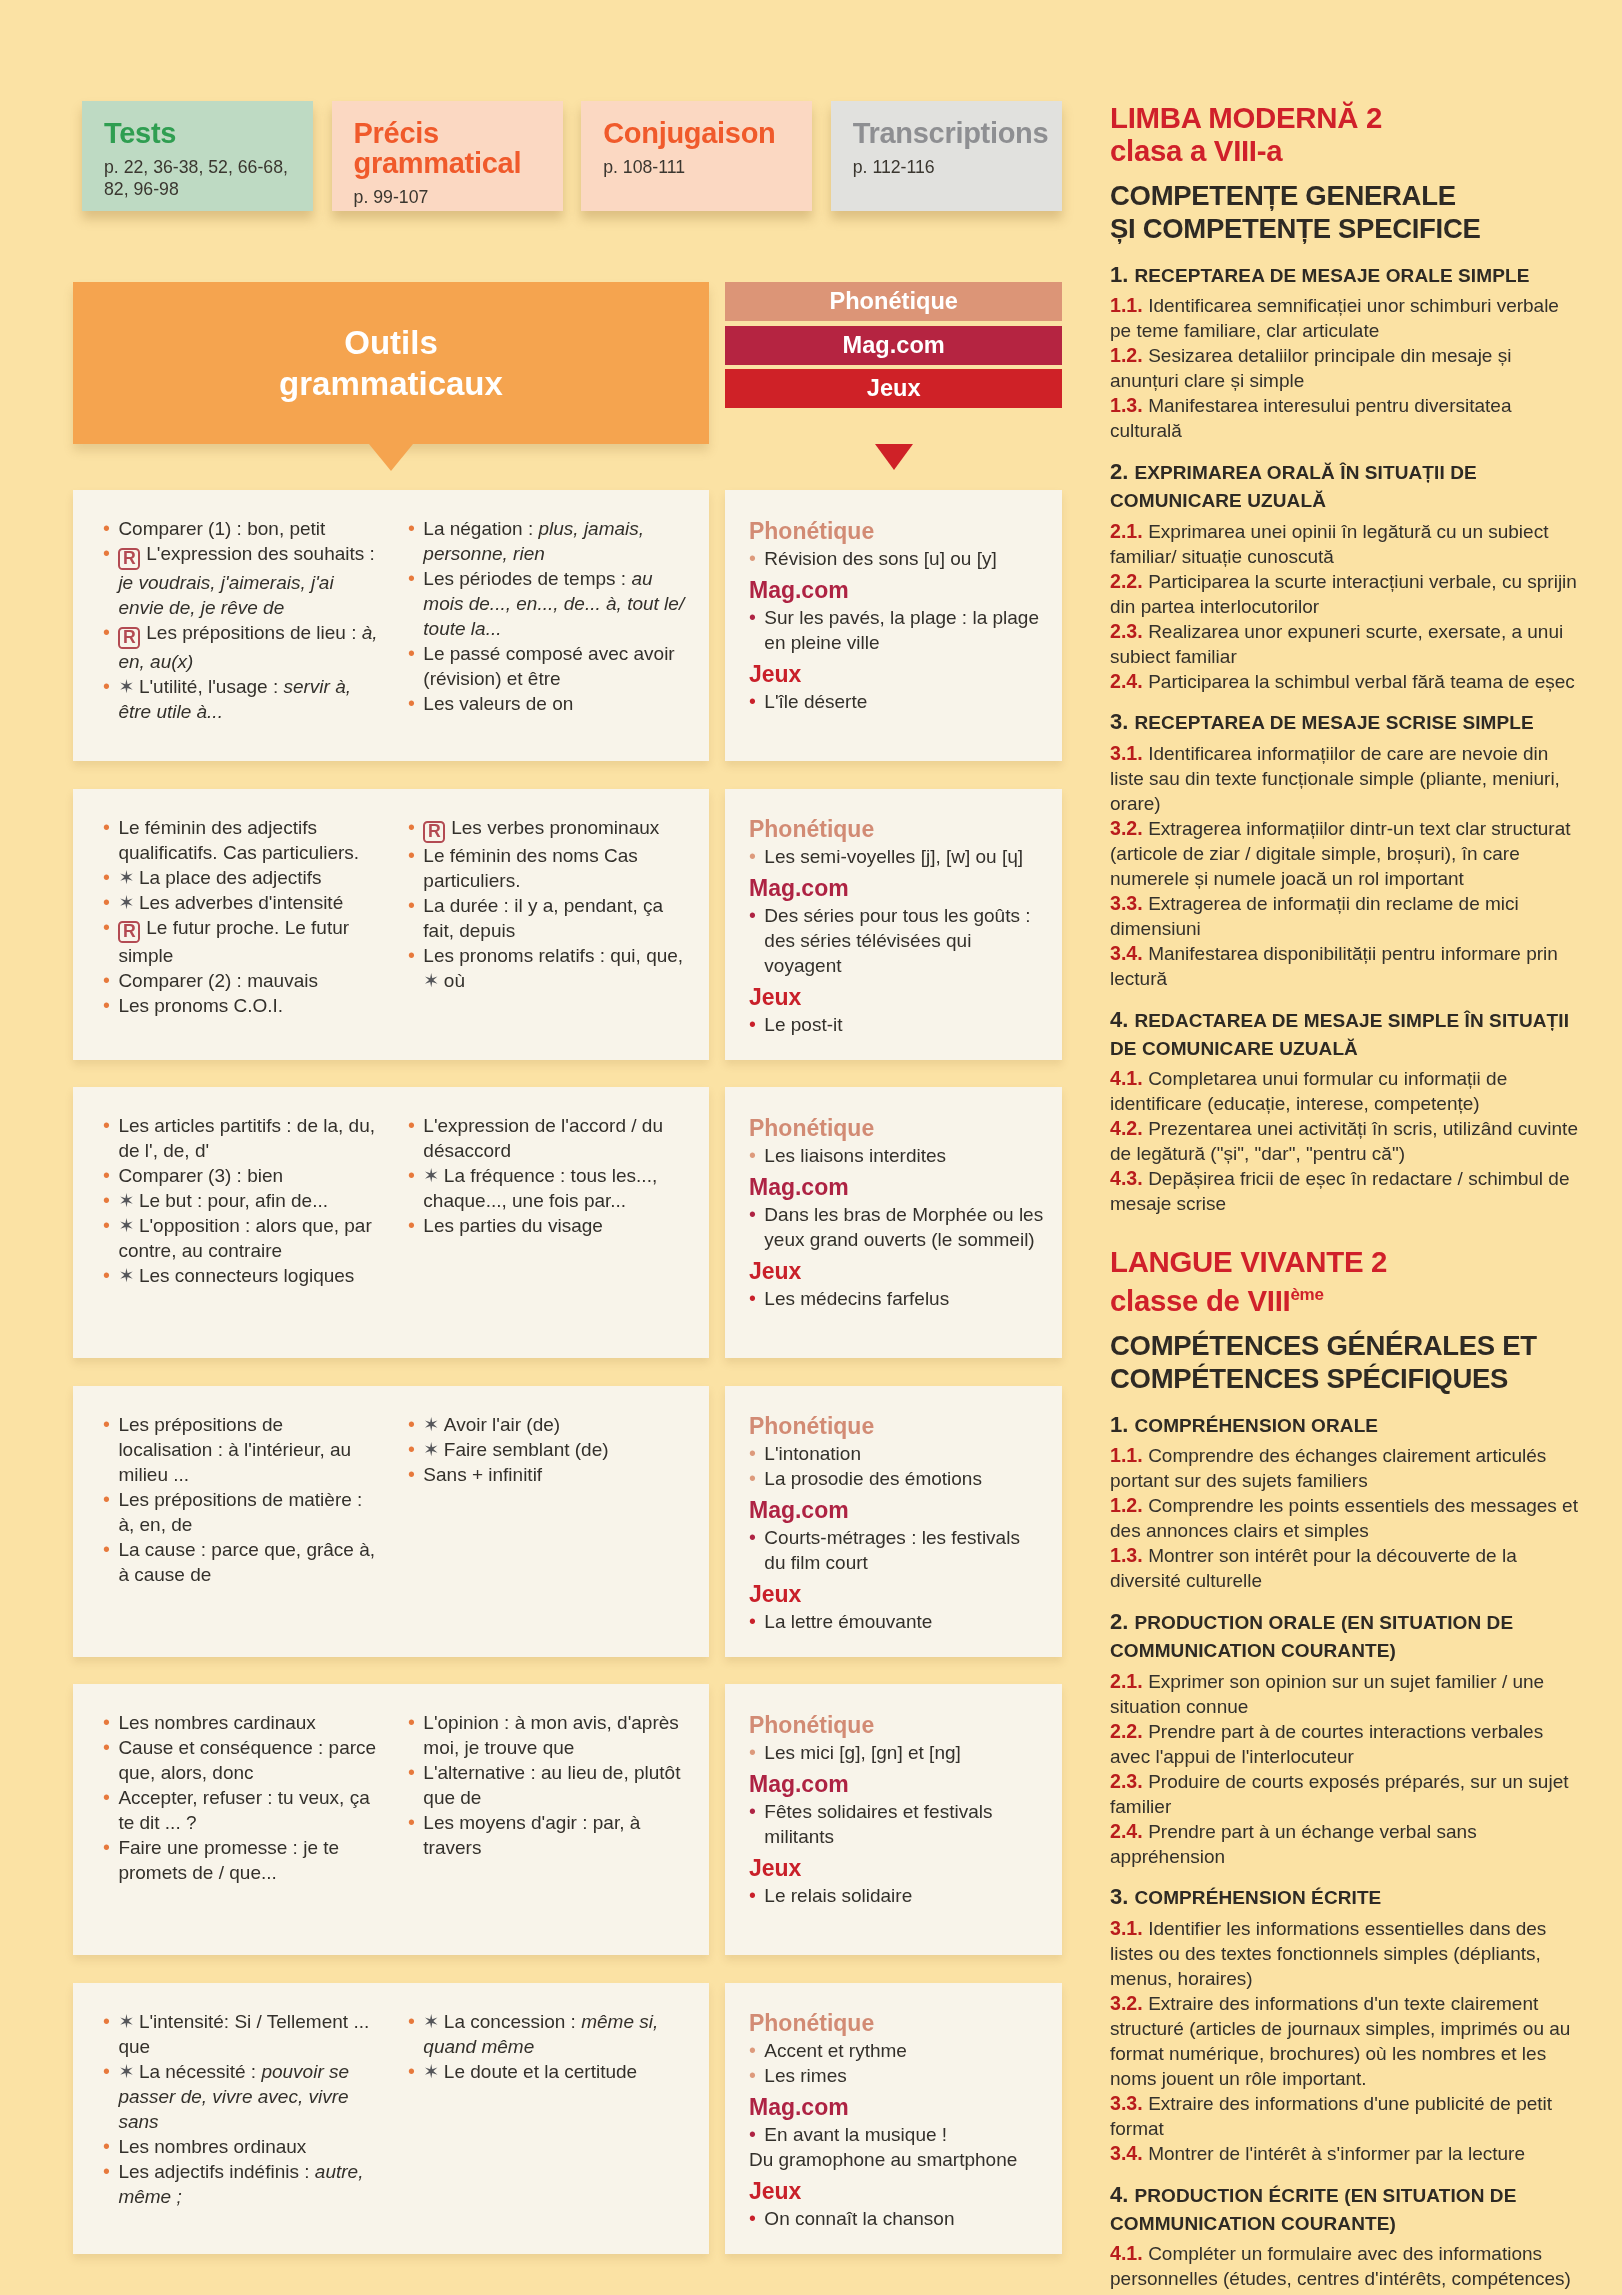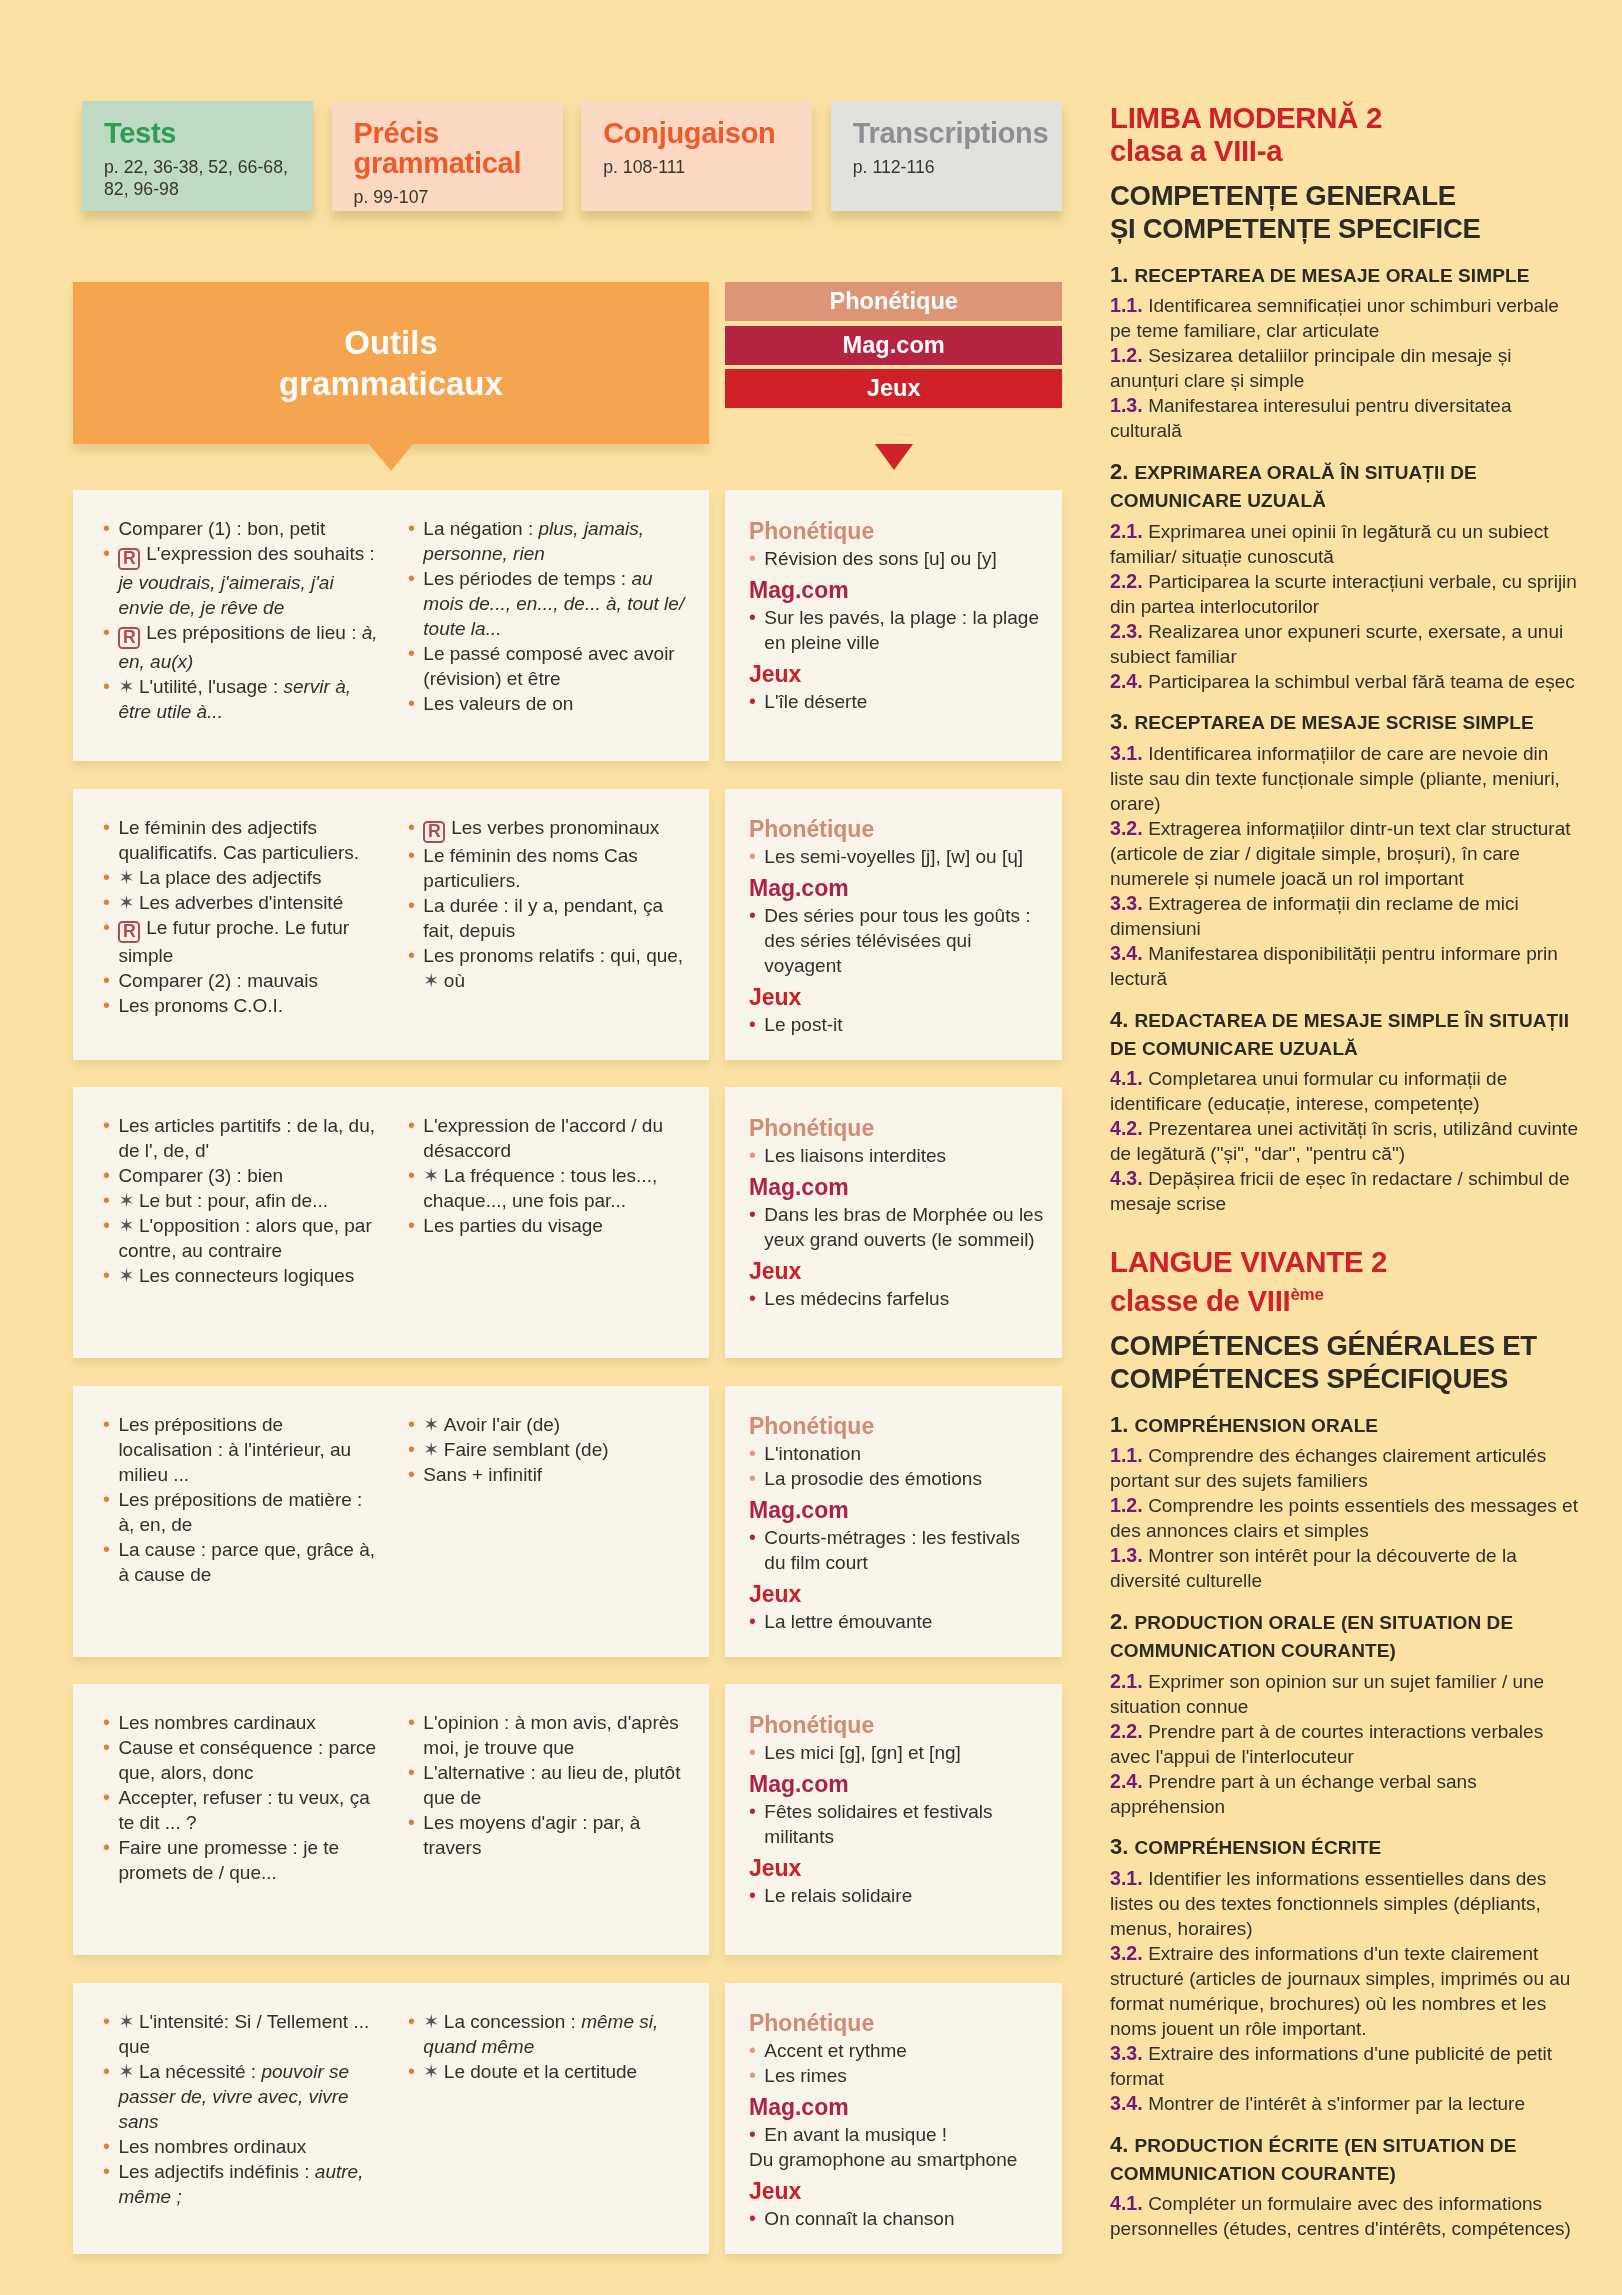--- a/index.html
+++ b/index.html
@@ -89,21 +89,21 @@
   
   .rz-title { color:#d0202a; font-weight:bold; font-size:29.4px; line-height:33px; letter-spacing:-0.3px; }
   .rz-sub { color:#2e2a24; font-weight:bold; font-size:27.5px; line-height:33px; white-space:pre-line;
             margin:11.8px 0 17px; letter-spacing:-0.3px; }
   .rz-title sup { font-size:17px; }
   .rsec { margin-bottom:15.7px; }
   .rsec-h { font-weight:bold; color:#2e2a24; line-height:26px; margin-bottom:2.6px; }
   .rnum { font-size:22px; }
   .rht  { font-size:19px; letter-spacing:0.1px; }
   .ritem { font-size:19px; line-height:25px; }
-  .ritem b { font-size:19.6px; color:#701a75; }
+  .ritem b { font-size:19.6px; color:#b91c1c; }
   .fr-block { margin-top:29px; }
 </style>
 </head>
 <body>
 
 <div class="page">
   <div class="left-zone">
 
     <div class="top-cards">
       <div class="card tests">
@@ -524,20 +524,21 @@
           <div class="rsec">
             <div class="rsec-h"><span class="rnum">1. </span><span class="rht">COMPRÉHENSION ORALE</span></div>
             <div class="ritem"><b>1.1. </b><span>Comprendre des échanges clairement articulés portant sur des sujets familiers</span></div>
             <div class="ritem"><b>1.2. </b><span>Comprendre les points essentiels des messages et des annonces clairs et simples</span></div>
             <div class="ritem"><b>1.3. </b><span>Montrer son intérêt pour la découverte de la diversité culturelle</span></div>
           </div>
           <div class="rsec">
             <div class="rsec-h"><span class="rnum">2. </span><span class="rht">PRODUCTION ORALE (EN SITUATION DE COMMUNICATION COURANTE)</span></div>
             <div class="ritem"><b>2.1. </b><span>Exprimer son opinion sur un sujet familier / une situation connue</span></div>
             <div class="ritem"><b>2.2. </b><span>Prendre part à de courtes interactions verbales avec l'appui de l'interlocuteur</span></div>
+            <div class="ritem"><b>2.3. </b><span>Produire de courts exposés préparés, sur un sujet familier</span></div>
             <div class="ritem"><b>2.4. </b><span>Prendre part à un échange verbal sans appréhension</span></div>
           </div>
           <div class="rsec">
             <div class="rsec-h"><span class="rnum">3. </span><span class="rht">COMPRÉHENSION ÉCRITE</span></div>
             <div class="ritem"><b>3.1. </b><span>Identifier les informations essentielles dans des listes ou des textes fonctionnels simples (dépliants, menus, horaires)</span></div>
             <div class="ritem"><b>3.2. </b><span>Extraire des informations d'un texte clairement structuré (articles de journaux simples, imprimés ou au format numérique, brochures) où les nombres et les noms jouent un rôle important.</span></div>
             <div class="ritem"><b>3.3. </b><span>Extraire des informations d'une publicité de petit format</span></div>
             <div class="ritem"><b>3.4. </b><span>Montrer de l'intérêt à s'informer par la lecture</span></div>
           </div>
           <div class="rsec">

